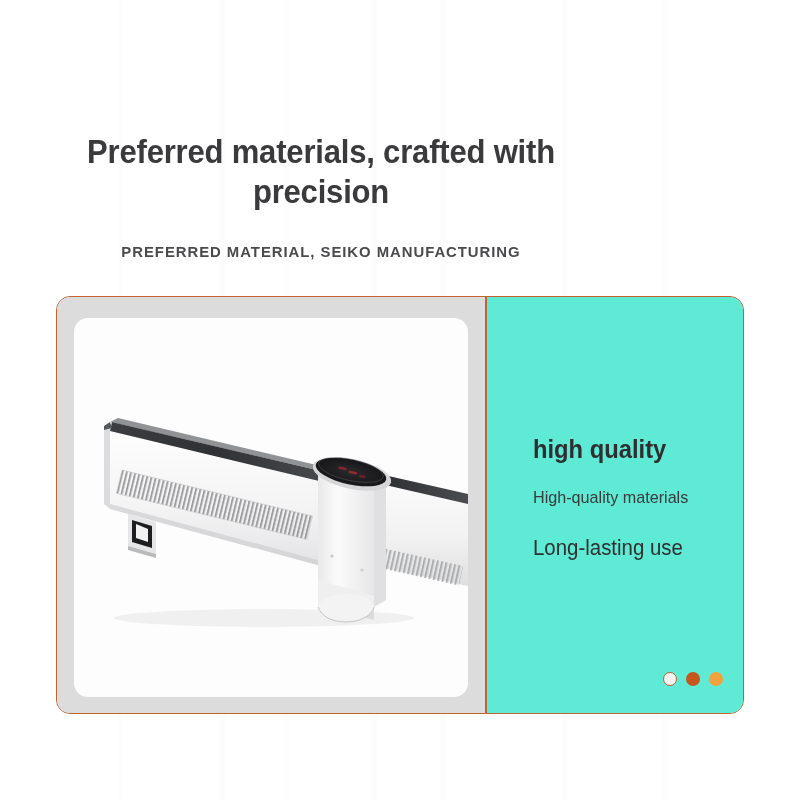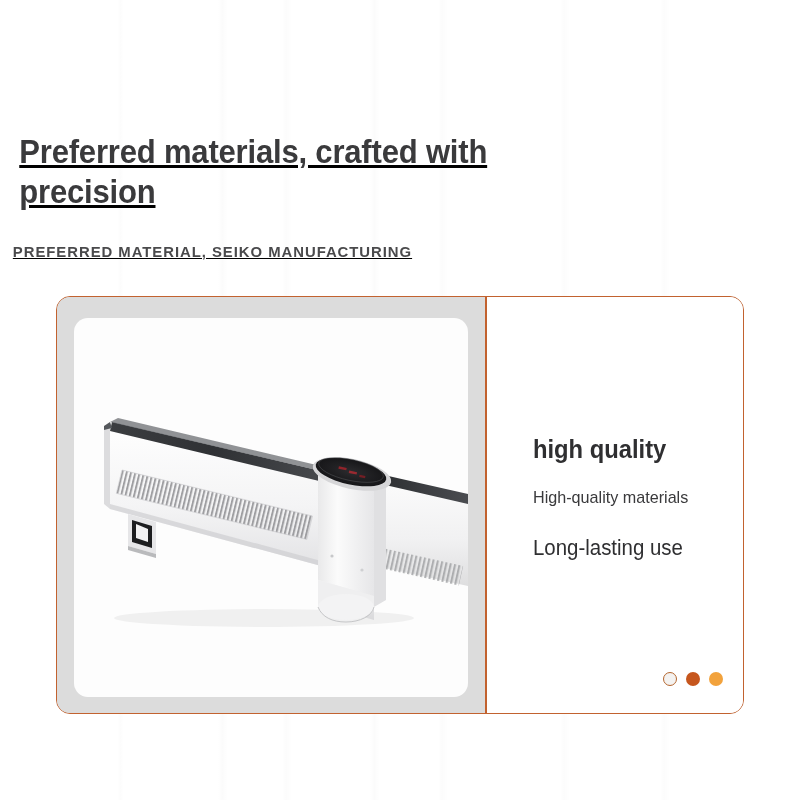--- a/index.html
+++ b/index.html
@@ -38,21 +38,21 @@
         rgba(0,0,0,0) 800px);
     pointer-events: none;
   }
 
   
   .heading-block {
     position: absolute;
     top: 0;
     left: 0;
     width: 642px;
-    text-decoration: underline;
+    text-align: center;
   }
   .page-title {
     margin: 0;
     padding-top: 132px;
     font-size: 33px;
     line-height: 40px;
     font-weight: 700;
     color: #3a3a3c;
     letter-spacing: -0.2px;
     font-family: "Liberation Sans Narrow", "Liberation Sans", sans-serif;
@@ -96,21 +96,21 @@
   }
   .panel-divider {
     flex: 0 0 1.6px;
     width: 1.6px;
     background: #c2622f;
     height: 100%;
   }
   .panel-text {
     position: relative;
     flex: 1 1 auto;
-    background: #ffffff;
+    background: #5eead4;
     height: 100%;
   }
 
   
   .photo-plate {
     position: absolute;
     left: 17px;
     top: 21px;
     width: 394px;
     height: 379px;

